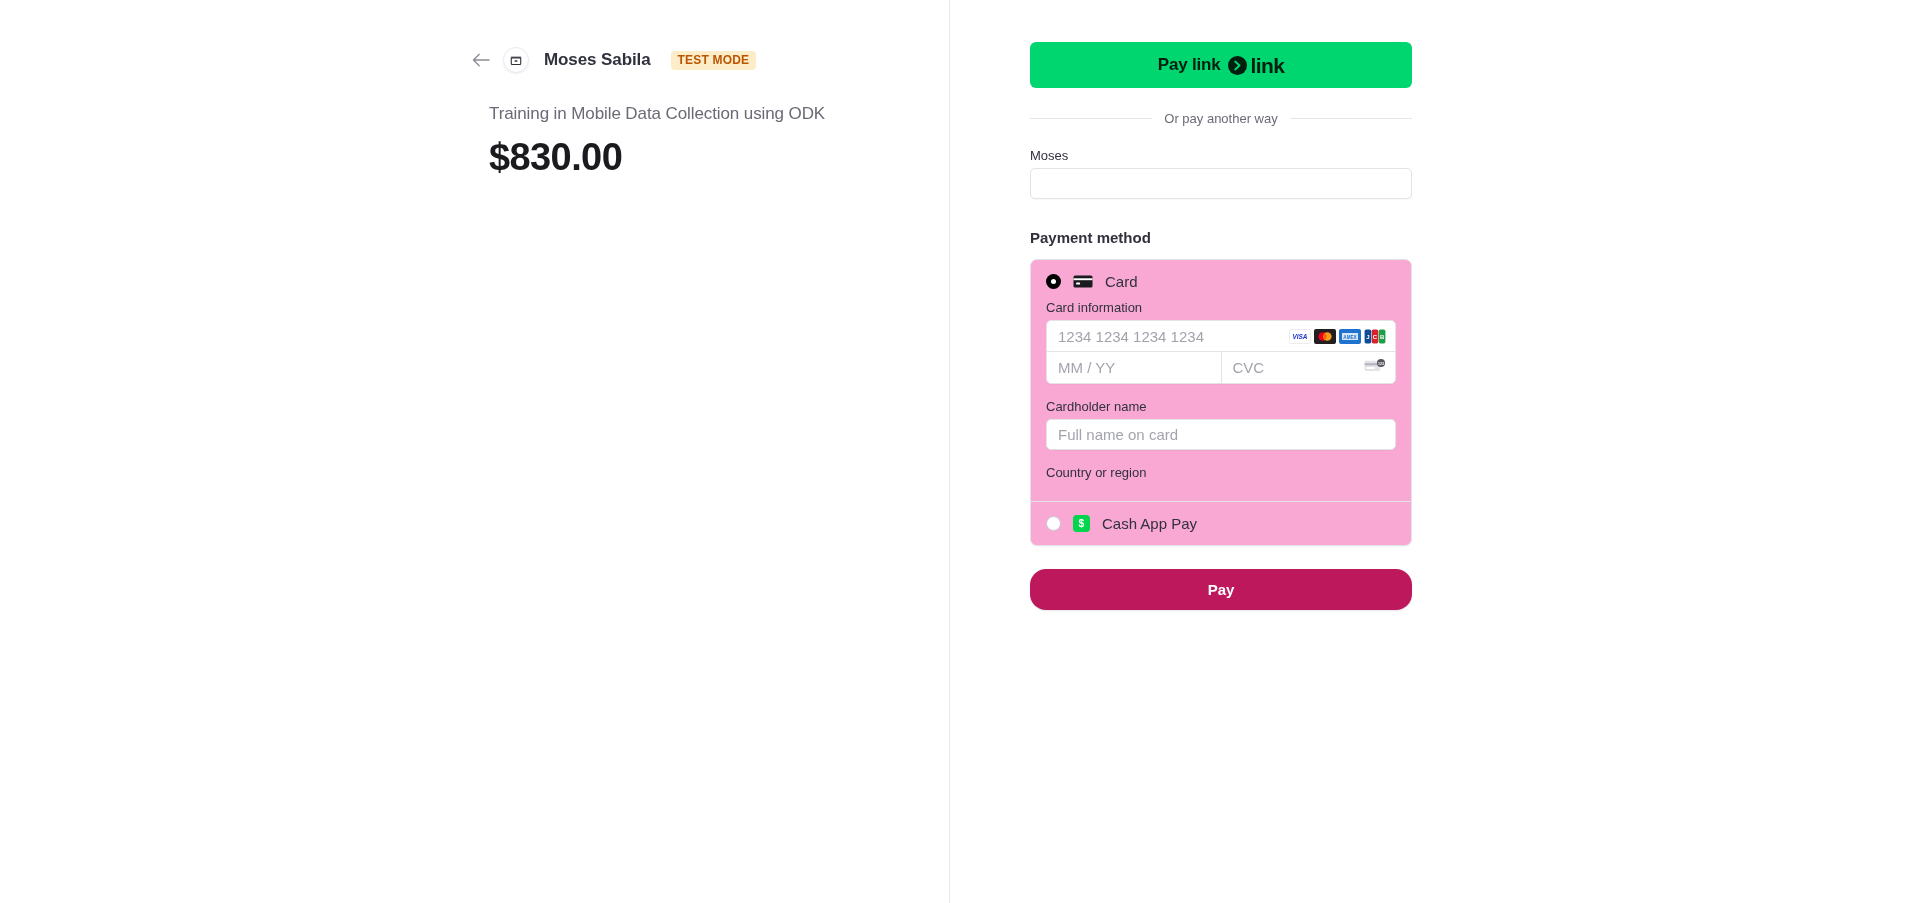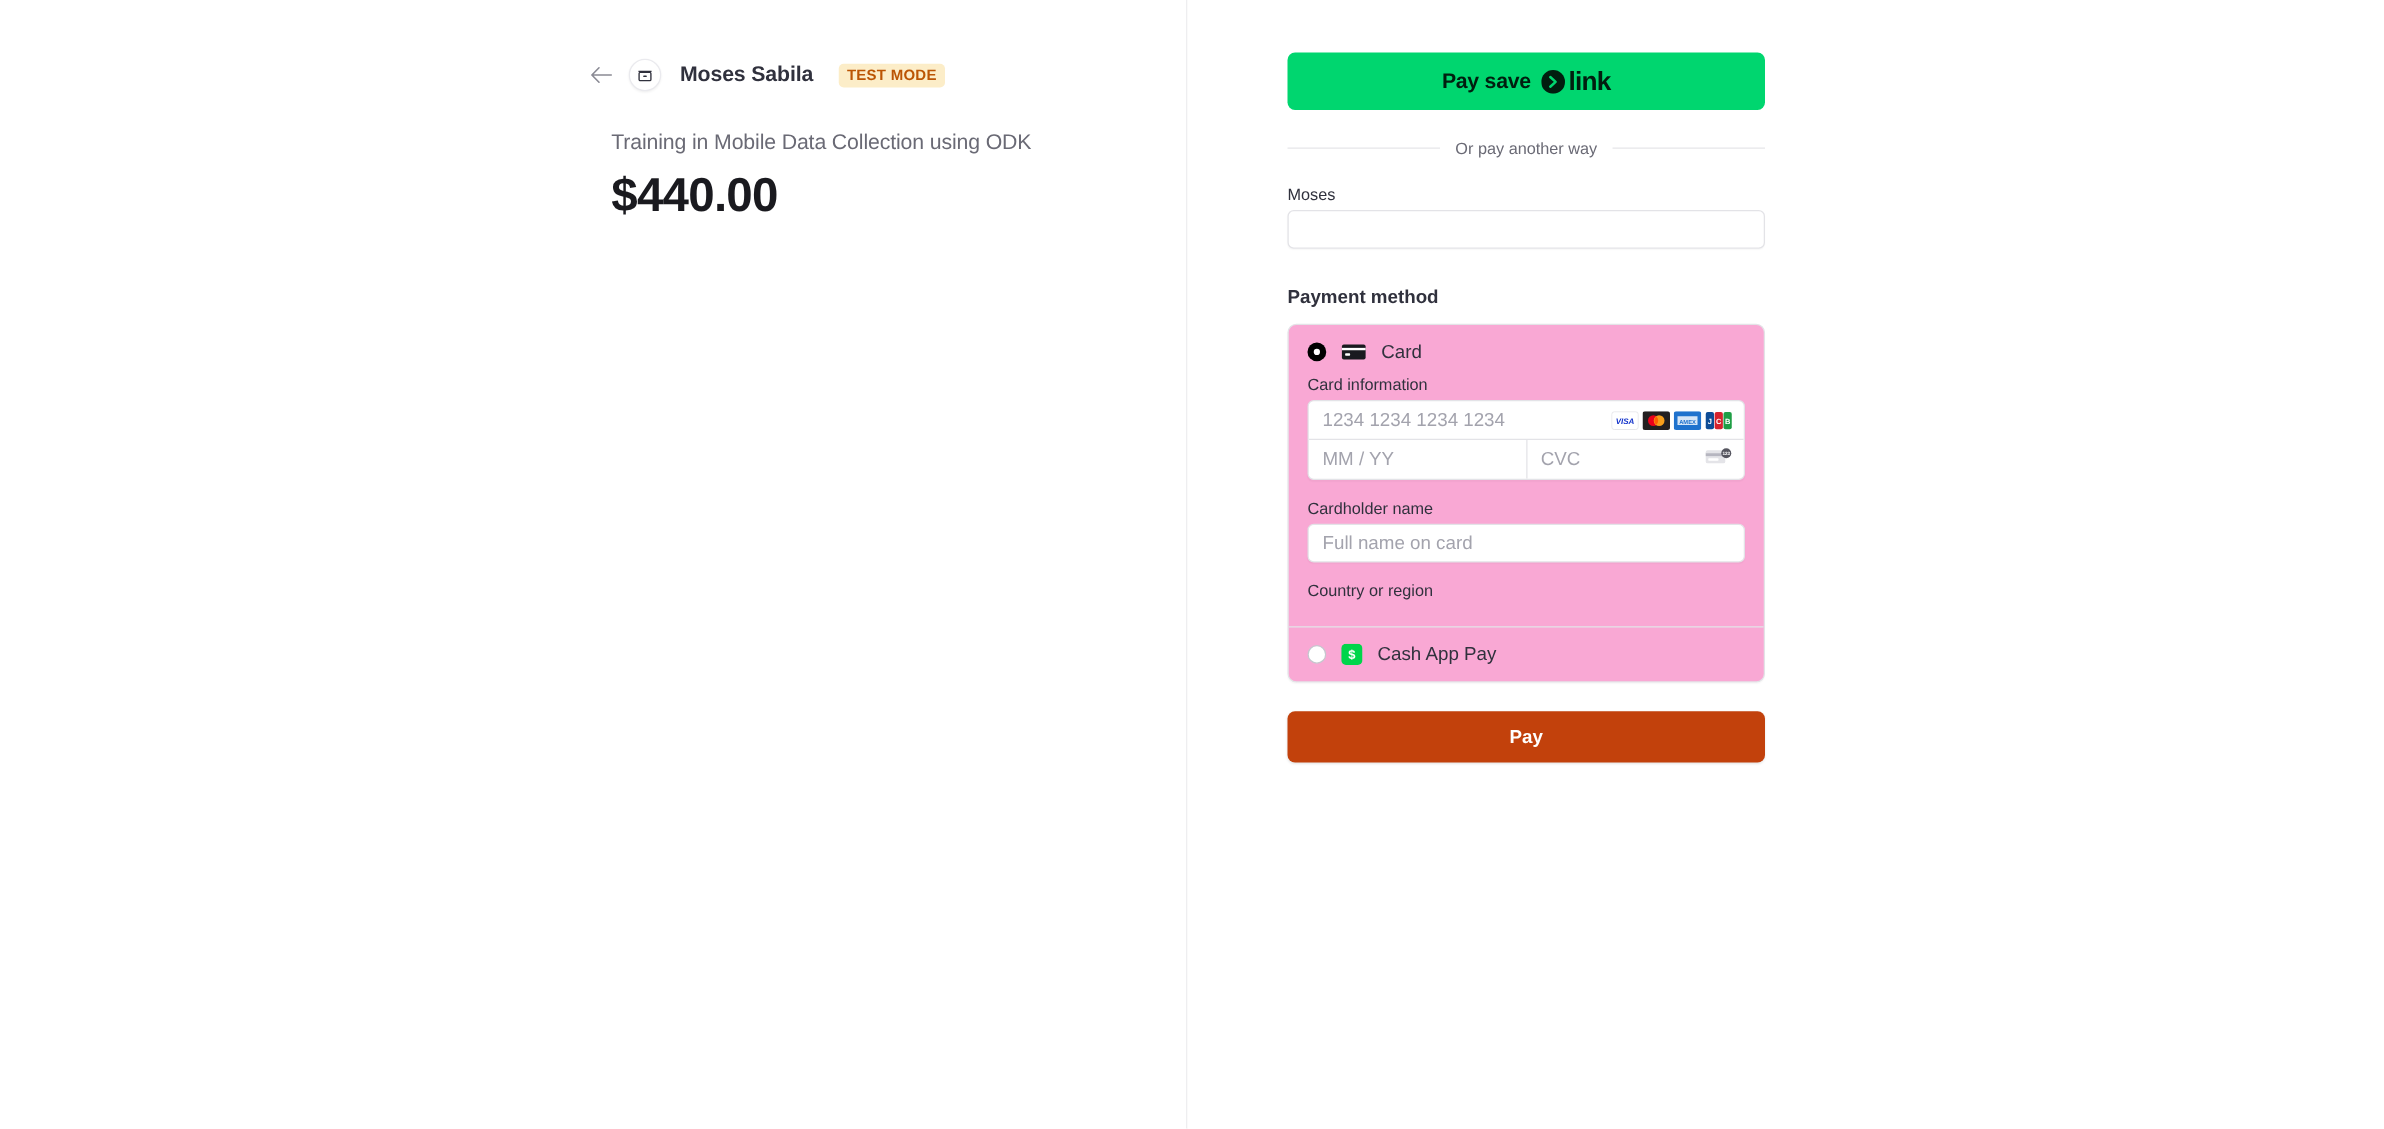--- a/index.html
+++ b/index.html
@@ -369,23 +369,23 @@
     line-height: 17px;
     margin-top: 3px;
     max-width: 330px;
   }
 
   
   .pay-button {
     margin-top: 23px;
     width: 382px;
     height: 41px;
-    background: #c2410c;
+    background: #be185d;
     border: none;
-    border-radius: 6px;
+    border-radius: 16px;
     color: #ffffff;
     font-size: 15px;
     font-weight: 600;
     cursor: pointer;
     font-family: "Liberation Sans", sans-serif;
     box-shadow: 0 1px 2px rgba(0,0,0,0.10);
   }
 </style>
 </head>
 <body>
@@ -406,31 +406,31 @@
           <rect x="2.6" y="5.6" width="10.8" height="7.6" rx="1.1" stroke="#30313d" stroke-width="1.25" fill="none"></rect>
           <rect x="6.4" y="8.4" width="3.2" height="1.5" rx="0.4" fill="#30313d"></rect>
         </svg>
       </div>
       <span class="merchant-name">Moses Sabila</span>
       <span class="test-badge">TEST MODE</span>
     </div>
 
     <div class="product-block">
       <div class="product-name">Training in Mobile Data Collection using ODK</div>
-      <div class="product-amount">$440.00</div>
+      <div class="product-amount">$830.00</div>
     </div>
 
   </div>
 
   <div class="right-panel">
     <div class="checkout-col">
 
       
       <button class="link-button">
-        <span class="link-button-label">Pay save</span>
+        <span class="link-button-label">Pay link</span>
         <span class="link-logo">
           <svg width="19" height="19" viewBox="0 0 20 20" aria-hidden="true">
             <circle cx="10" cy="10" r="10" fill="#011e0f"></circle>
             <path d="M7.6 5.9L12.1 10l-4.5 4.1" stroke="#00d66f" stroke-width="2.1" fill="none" stroke-linecap="round" stroke-linejoin="round"></path>
           </svg>
           <span class="link-wordmark">link</span>
         </span>
       </button>
 
       

